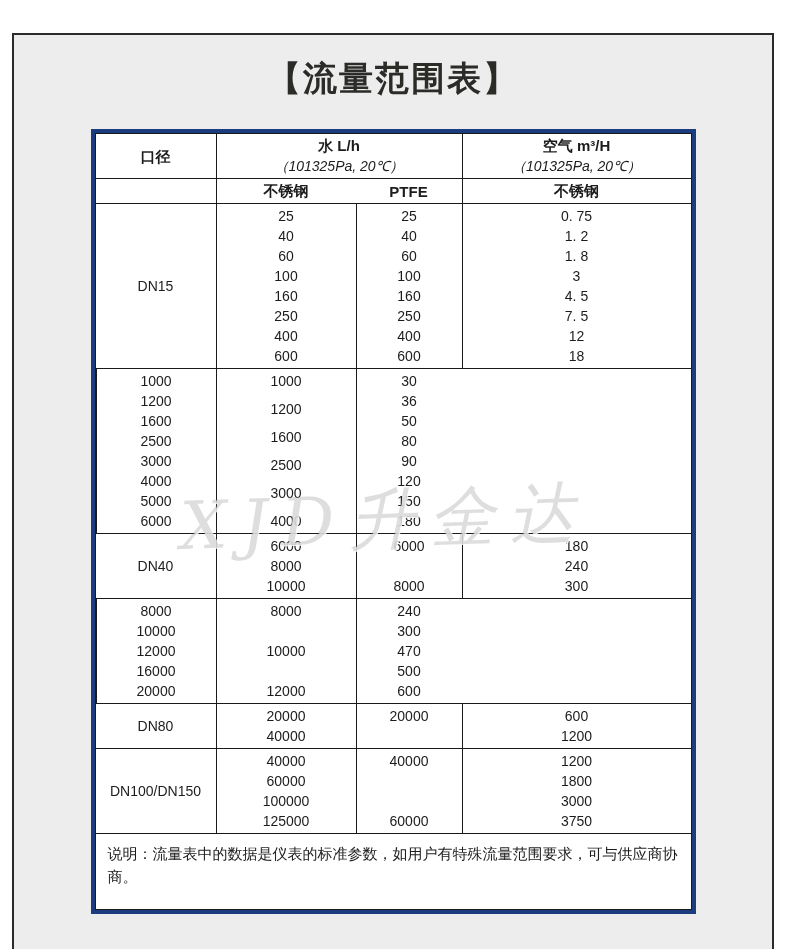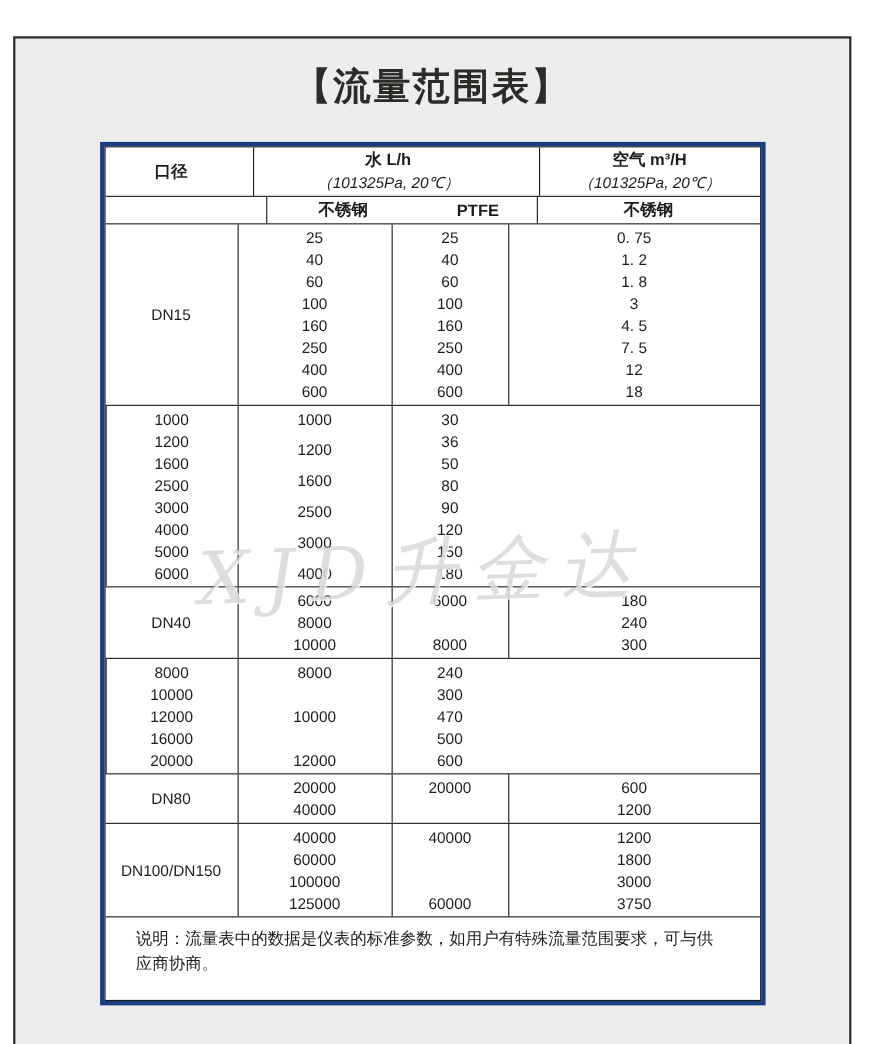--- a/index.html
+++ b/index.html
@@ -21,35 +21,35 @@
   }
   .title{
     margin:21px 0 0;text-align:center;font-size:34px;font-weight:bold;
     letter-spacing:2px;color:#2b2b28;
   }
   .flow-table{
     position:relative;width:605px;margin:27px auto 0;
     border:4px solid var(--blue);background:#ffffff;
   }
   .tbl{border:1px solid var(--line);}
-  .hrow1{display:grid;grid-template-columns:120px 246px 1fr;gap:14px;}
-  .hrow2{display:grid;grid-template-columns:120px 140px 106px 1fr;border-top:1px solid var(--line);padding-left:26px;}
+  .hrow1{display:grid;grid-template-columns:120px 246px 1fr;}
+  .hrow2{display:grid;grid-template-columns:120px 140px 106px 1fr;border-top:1px solid var(--line);}
   .trow{display:grid;grid-template-columns:120px 140px 106px 1fr;border-top:1px solid var(--line);}
   .cell{display:flex;flex-direction:column;align-items:center;justify-content:center;}
   .bl{border-left:1px solid var(--line);justify-content:space-between;}
   .hcell{min-height:44px;padding:1px 0;}
   .htitle{font-size:15px;font-weight:bold;line-height:21px;}
   .hcond{font-size:14px;line-height:21px;font-style:italic;}
   .h2cell{min-height:24px;font-size:15px;font-weight:bold;line-height:23px;}
   .diam{font-size:14px;}
   .vals{padding:2px 0;}
   .vline{line-height:20px;font-size:14px;text-align:center;}
   .note{
     border-top:1px solid var(--line);min-height:76px;
-    padding:8px 28px;font-size:15px;line-height:23px;text-align:left;
+    padding:8px 12px;font-size:15px;line-height:23px;text-align:left;
   }
   .watermark{
     position:absolute;left:85px;top:340px;width:520px;
     font-family:"DejaVu Serif",serif;font-style:italic;
     font-size:66px;letter-spacing:14px;white-space:nowrap;
     color:rgba(145,145,145,0.30);
     text-shadow:1px 1px 0 rgba(255,255,255,0.85);
     transform:rotate(-2deg);
     pointer-events:none;z-index:3;
   }

